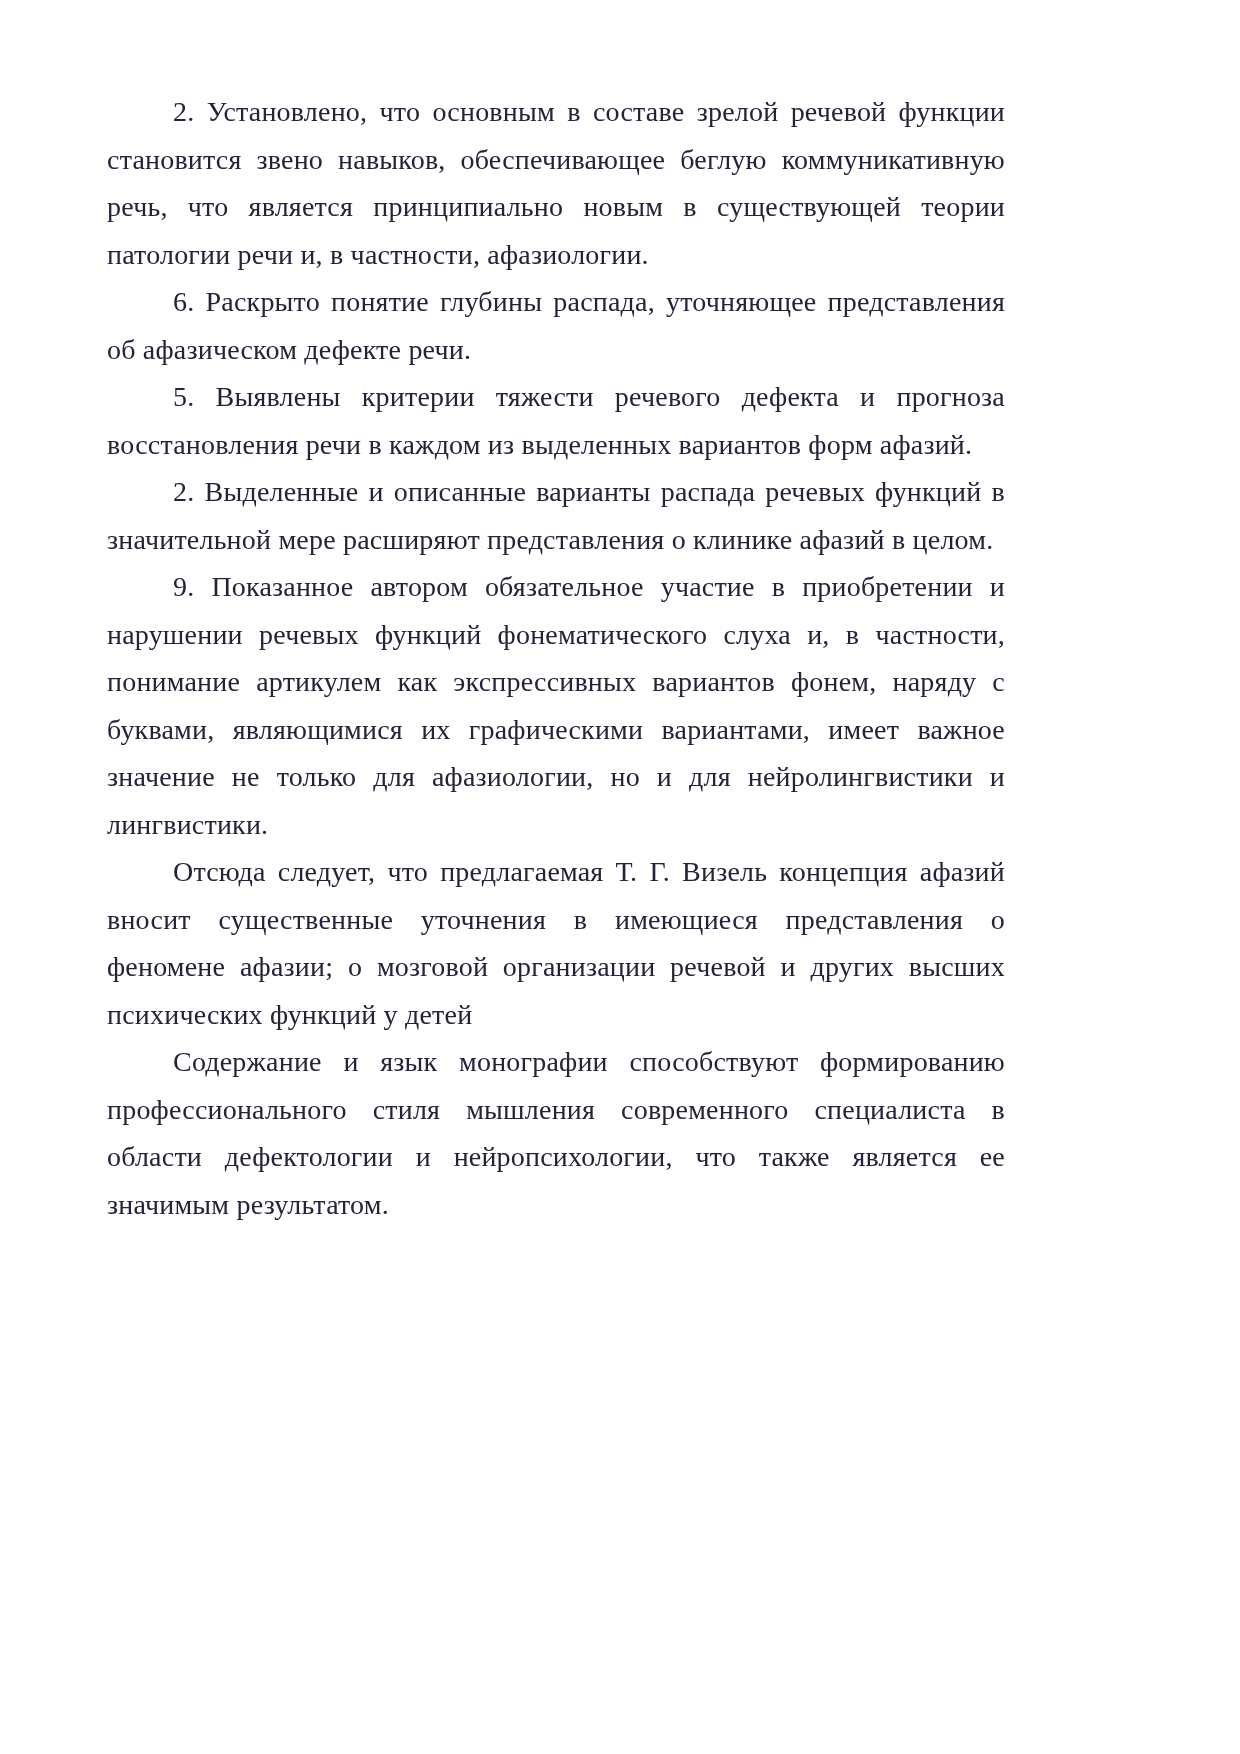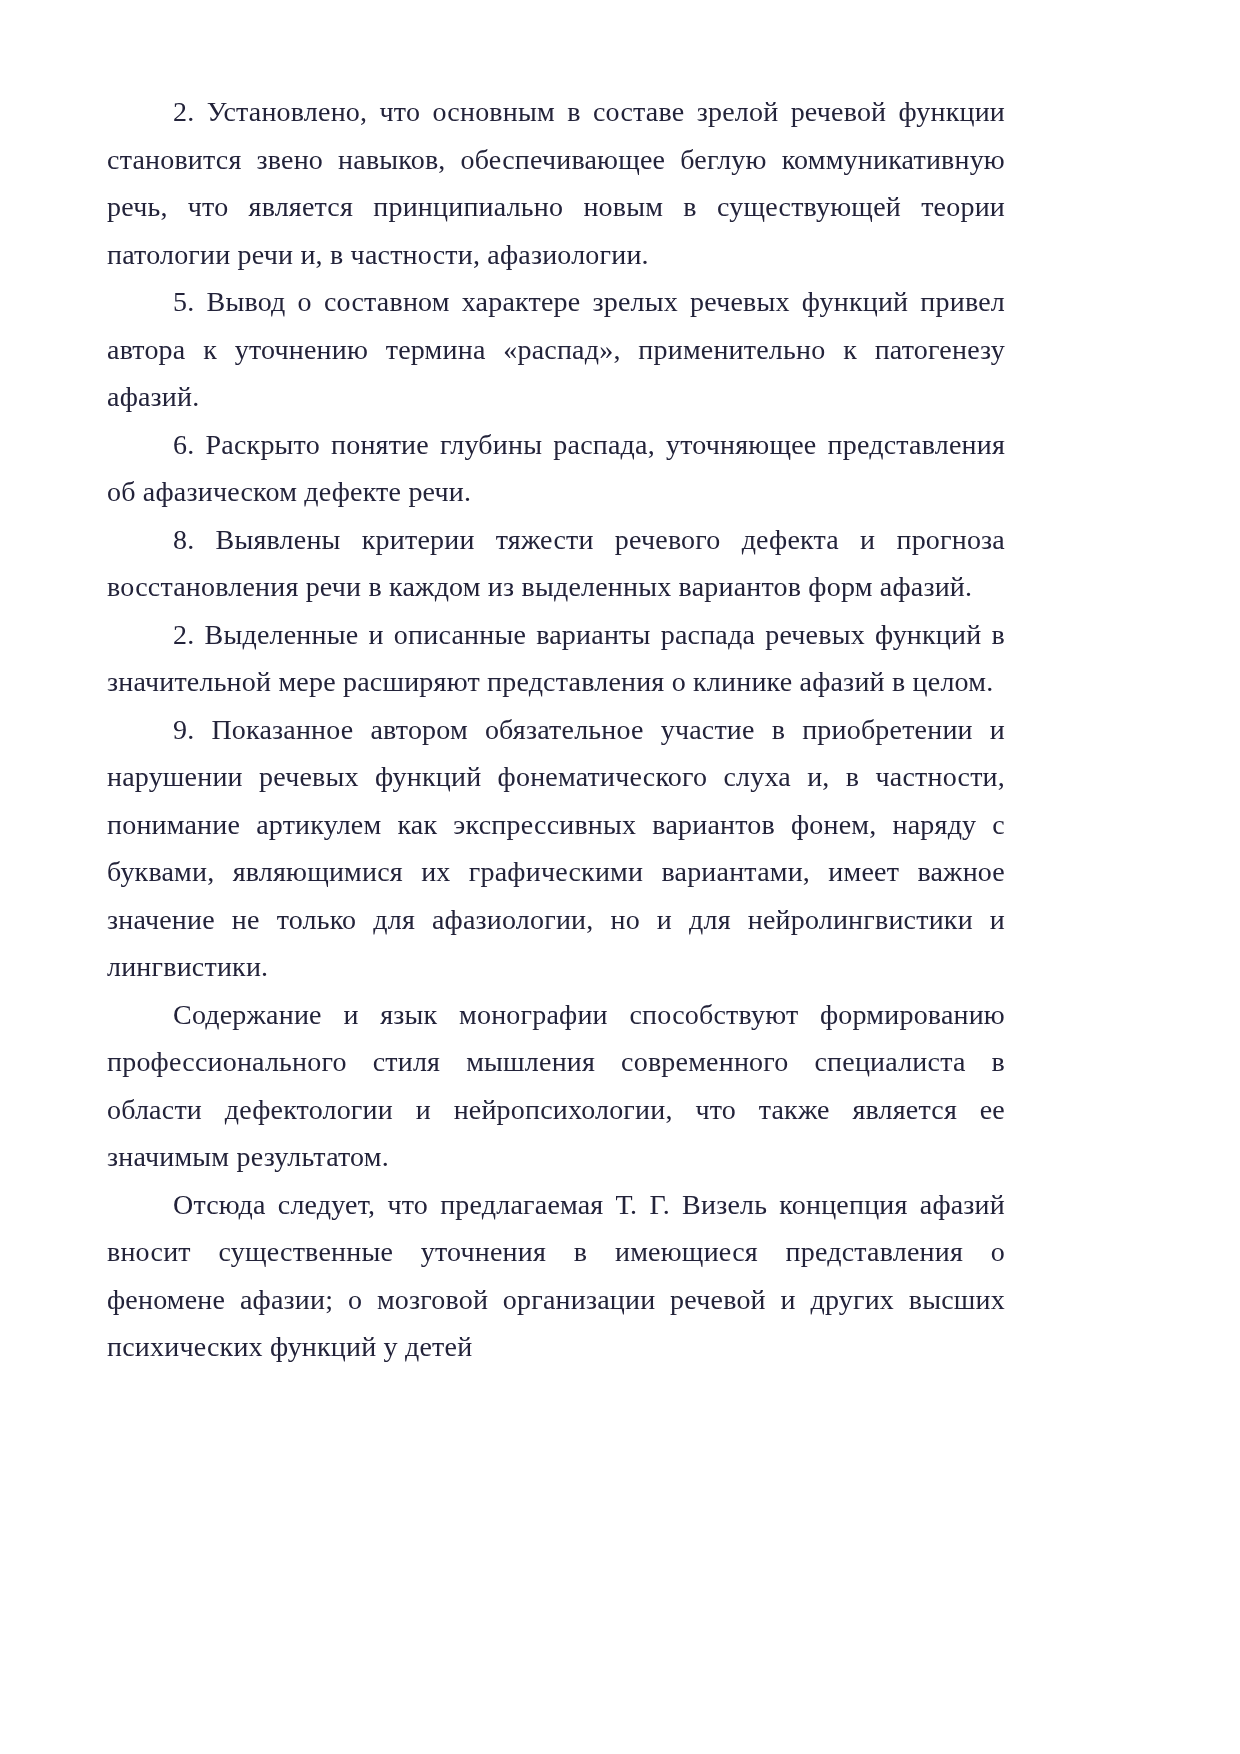--- a/index.html
+++ b/index.html
@@ -31,21 +31,20 @@
     text-indent: 66px;
     letter-spacing: 0.2px;
   }
 </style>
 </head>
 <body>
 
 <div class="page">
   <div class="doc-body">
     <p>2. Установлено, что основным в составе зрелой речевой функции становится звено навыков, обеспечивающее беглую коммуникативную речь, что является принципиально новым в существующей теории патологии речи и, в частности, афазиологии.</p>
-    <p>5. Вывод о составном характере зрелых речевых функций привел автора к уточнению термина «распад», применительно к патогенезу афазий.</p>
     <p>6. Раскрыто понятие глубины распада, уточняющее представления об афазическом дефекте речи.</p>
-    <p>8. Выявлены критерии тяжести речевого дефекта и прогноза восстановления речи в каждом из выделенных вариантов форм афазий.</p>
+    <p>5. Выявлены критерии тяжести речевого дефекта и прогноза восстановления речи в каждом из выделенных вариантов форм афазий.</p>
     <p>2. Выделенные и описанные варианты распада речевых функций в значительной мере расширяют представления о клинике афазий в целом.</p>
     <p>9. Показанное автором обязательное участие в приобретении и нарушении речевых функций фонематического слуха и, в частности, понимание артикулем как экспрессивных вариантов фонем, наряду с буквами, являющимися их графическими вариантами, имеет важное значение не только для афазиологии, но и для нейролингвистики и лингвистики.</p>
+    <p>Отсюда следует, что предлагаемая Т. Г. Визель концепция афазий вносит существенные уточнения в имеющиеся представления о феномене афазии; о мозговой организации речевой и других высших психических функций у детей</p>
     <p>Содержание и язык монографии способствуют формированию профессионального стиля мышления современного специалиста в области дефектологии и нейропсихологии, что также является ее значимым результатом.</p>
-    <p>Отсюда следует, что предлагаемая Т. Г. Визель концепция афазий вносит существенные уточнения в имеющиеся представления о феномене афазии; о мозговой организации речевой и других высших психических функций у детей</p>
   </div>
 </div>
 
 </body></html>

